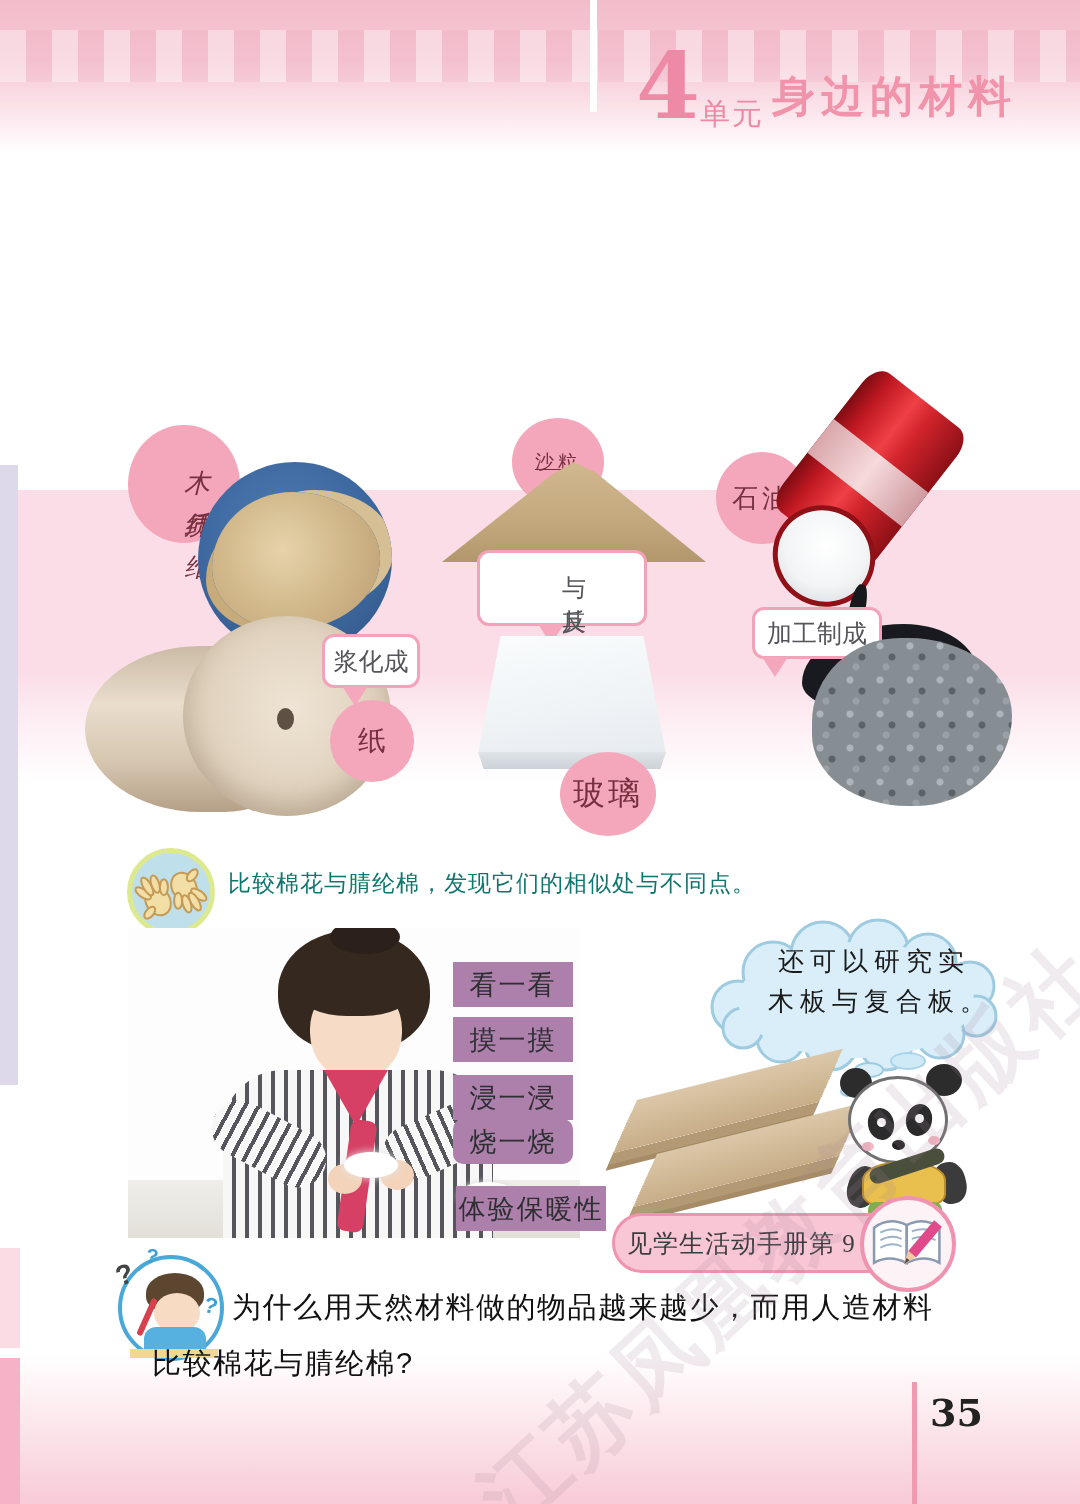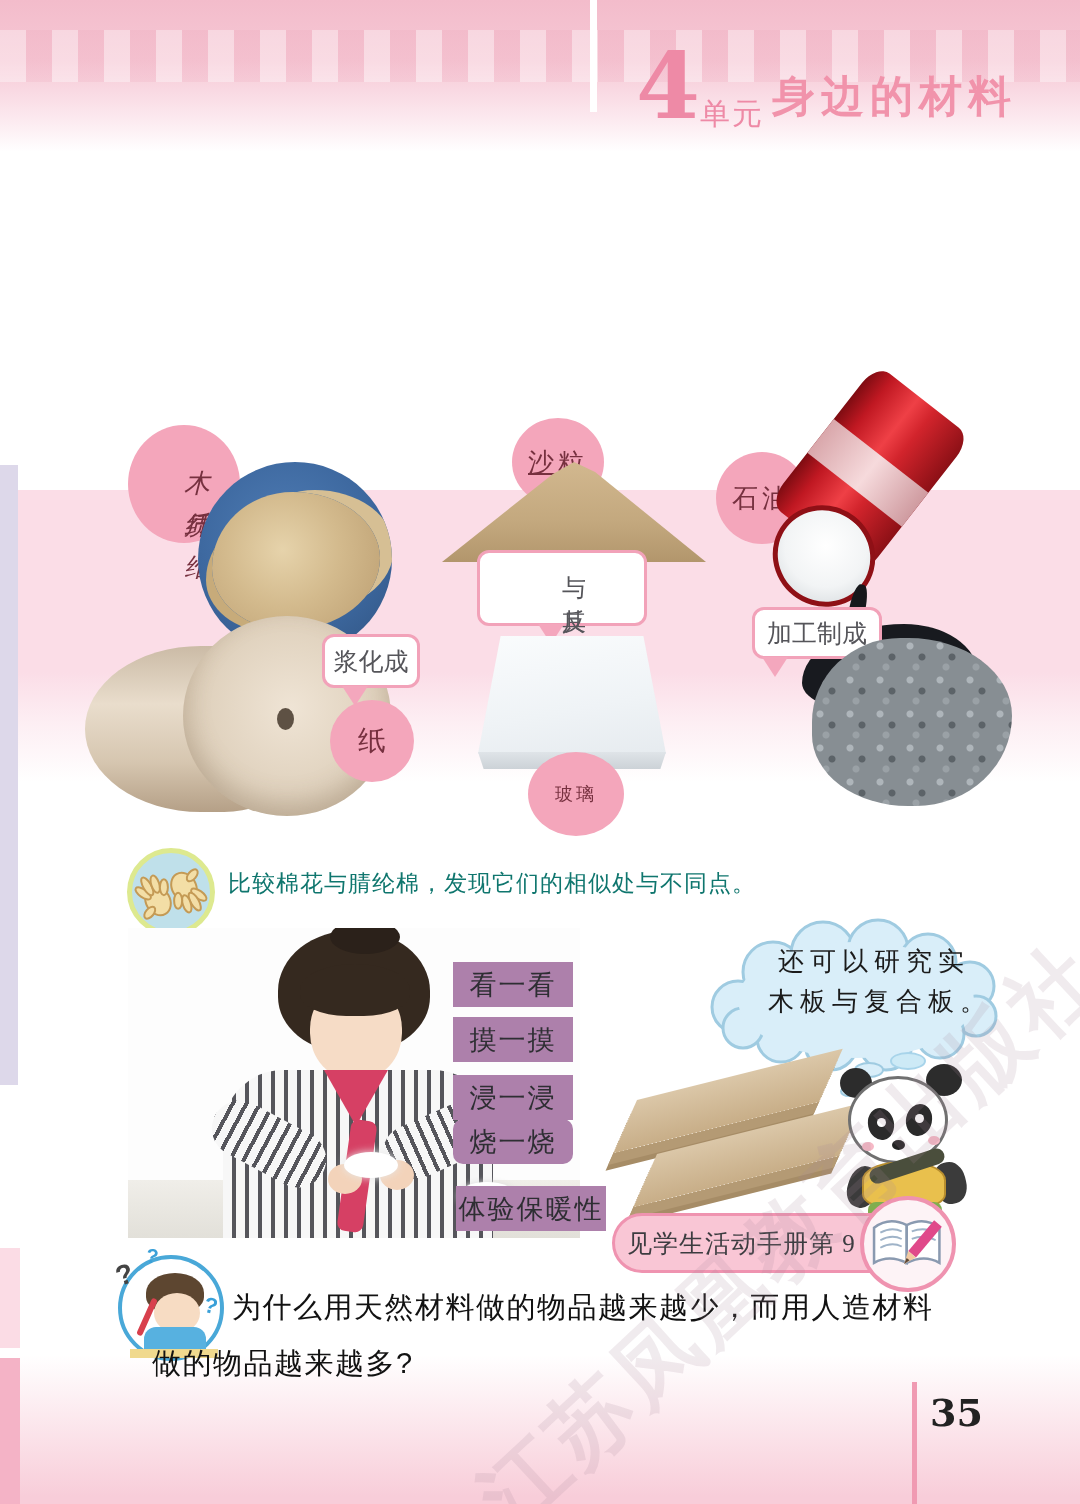--- a/index.html
+++ b/index.html
@@ -58,34 +58,34 @@
     border-radius:50% 40% 40% 50% / 50% 45% 55% 50%;}
   .roll-face{left:98px;top:0;width:208px;height:200px;border-radius:50%;
     background:radial-gradient(circle at 52% 46%,#efe4d5 0%,#e0d2be 55%,#ccbaa2 100%);
     box-shadow:inset 0 -12px 26px rgba(115,95,70,.28);}
   .roll-hole{left:192px;top:92px;width:17px;height:22px;background:#5e5144;border-radius:50%;}
   .bubble-pulp{left:322px;top:634px;width:98px;height:54px;font-size:25px;}
   .arrow-pulp{left:342px;top:686px;}
   .circ-paper{left:330px;top:700px;width:84px;height:82px;font-size:28px;}
 
   
-  .circ-sand{left:512px;top:418px;width:92px;height:88px;font-size:26px;letter-spacing:4px;text-decoration:underline;}
+  .circ-sand{left:512px;top:418px;width:92px;height:88px;font-size:19px;letter-spacing:4px;text-decoration:underline;}
   .photo-sand{left:442px;top:462px;width:264px;height:100px;
     clip-path:polygon(0% 100%,42% 12%,50% 0%,58% 10%,100% 100%);
     background:linear-gradient(to bottom,#d2b88f 0%,#c3a87e 60%,#b2966c 100%);}
   .bubble-minerals{left:477px;top:550px;width:170px;height:76px;font-size:24px;line-height:34px;}
   .arrow-minerals{left:538px;top:624px;}
   .photo-glass-top{left:478px;top:636px;width:188px;height:118px;
     clip-path:polygon(12% 0%,88% 0%,100% 100%,0% 100%);
     background:linear-gradient(170deg,#fafcfd 0%,#eff3f6 60%,#e6ebef 100%);
     filter:drop-shadow(0 0 1px #c7ced4);}
   .photo-glass-edge{left:478px;top:752px;width:188px;height:17px;
     clip-path:polygon(0% 0%,100% 0%,97% 100%,3% 100%);
     background:linear-gradient(to bottom,#dfe4e8,#ccd2d7);}
-  .circ-glass{left:528px;top:752px;width:96px;height:84px;font-size:18px;letter-spacing:3px;}
+  .circ-glass{left:560px;top:752px;width:96px;height:84px;font-size:32px;letter-spacing:3px;}
 
   
   .circ-oil{left:716px;top:452px;width:92px;height:92px;font-size:26px;letter-spacing:4px;}
   .photo-barrel{left:752px;top:388px;width:215px;height:250px;}
   .barrel-body{left:58px;top:-6px;width:120px;height:176px;transform:rotate(38deg);
     border-radius:16px/24px;
     background:linear-gradient(90deg,#7e0c12 0%,#c01822 18%,#ef4046 45%,#d2242c 62%,#8c1016 100%);}
   .barrel-stripe{left:0;top:40%;width:100%;height:24%;
     background:linear-gradient(90deg,#d9a7ab 0%,#f6dadc 50%,#cf9ba0 100%);}
   .barrel-face{left:20px;top:118px;width:104px;height:100px;border-radius:50%;
@@ -401,20 +401,20 @@
     <div class="qi-hair"></div>
     <div class="qi-face"></div>
     <div class="qi-shirt"></div>
     <div class="qi-desk"></div>
     <div class="qi-pencil"></div>
     <div class="qi-mark-1">?</div>
     <div class="qi-mark-2">?</div>
     <div class="qi-mark-3">?</div>
   </div>
   <div class="question-line-1">为什么用天然材料做的物品越来越少，而用人造材料</div>
-  <div class="question-line-2">做的物品越来越多?</div>
+  <div class="question-line-2">比较棉花与腈纶棉?</div>
 
   <div class="footer-line"></div>
   <div class="page-number">35</div>
 
   <div class="watermark">江苏凤凰教育出版社</div>
 
 </div>
 
 </body></html>

